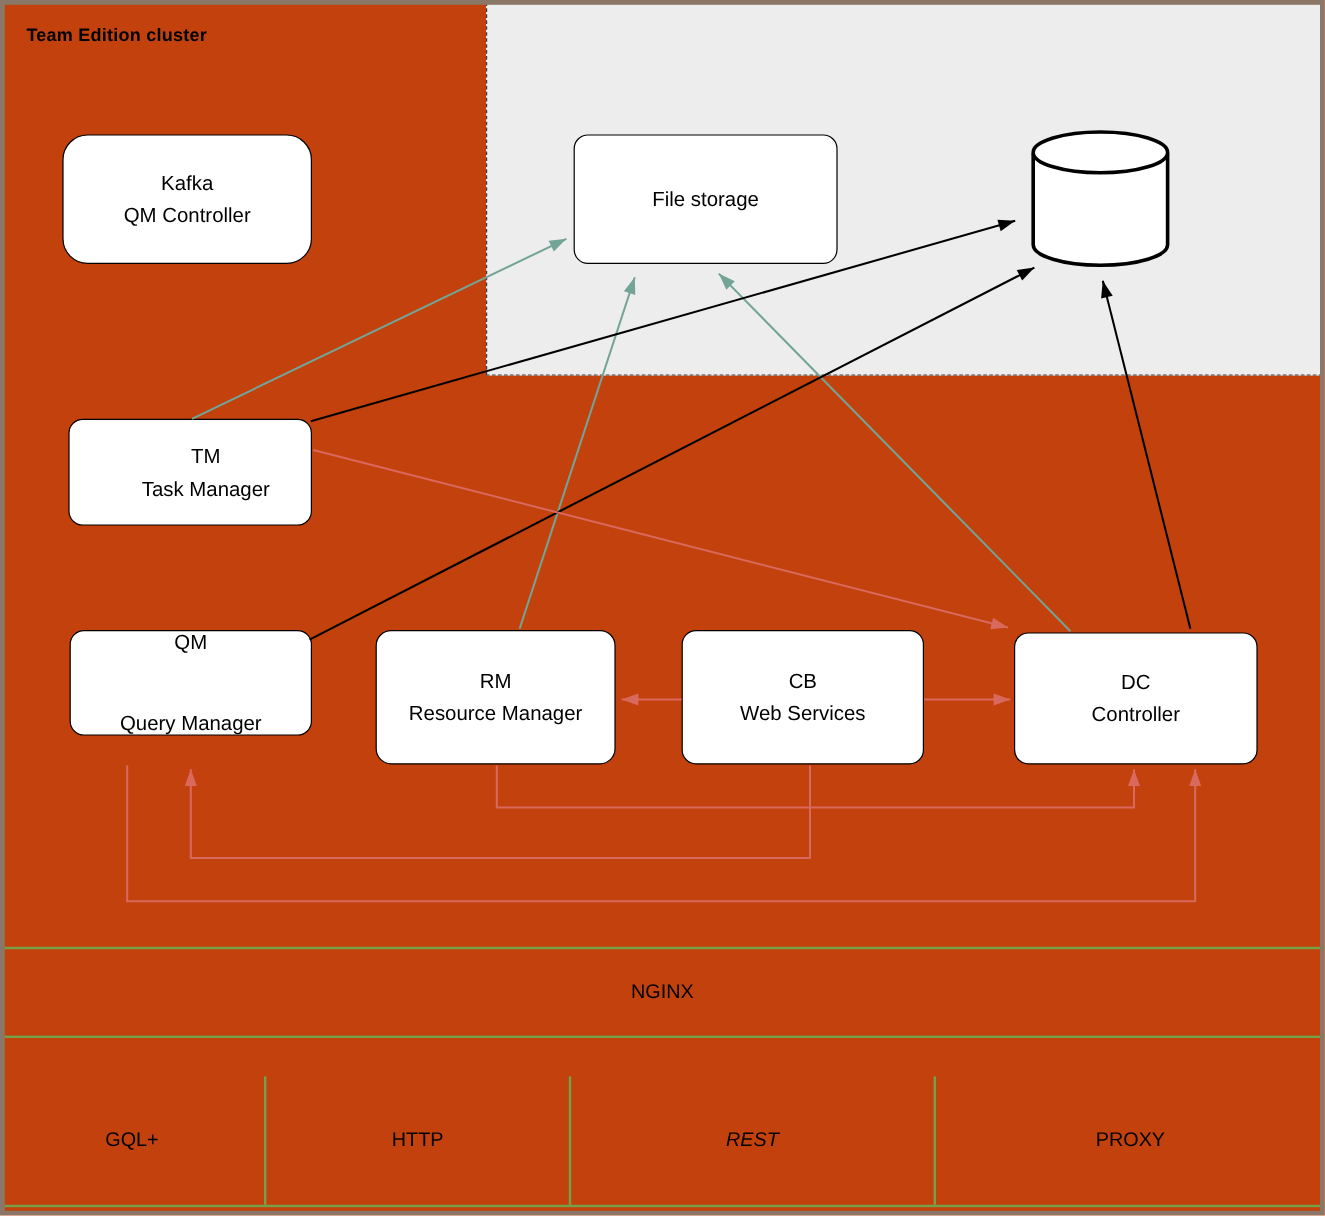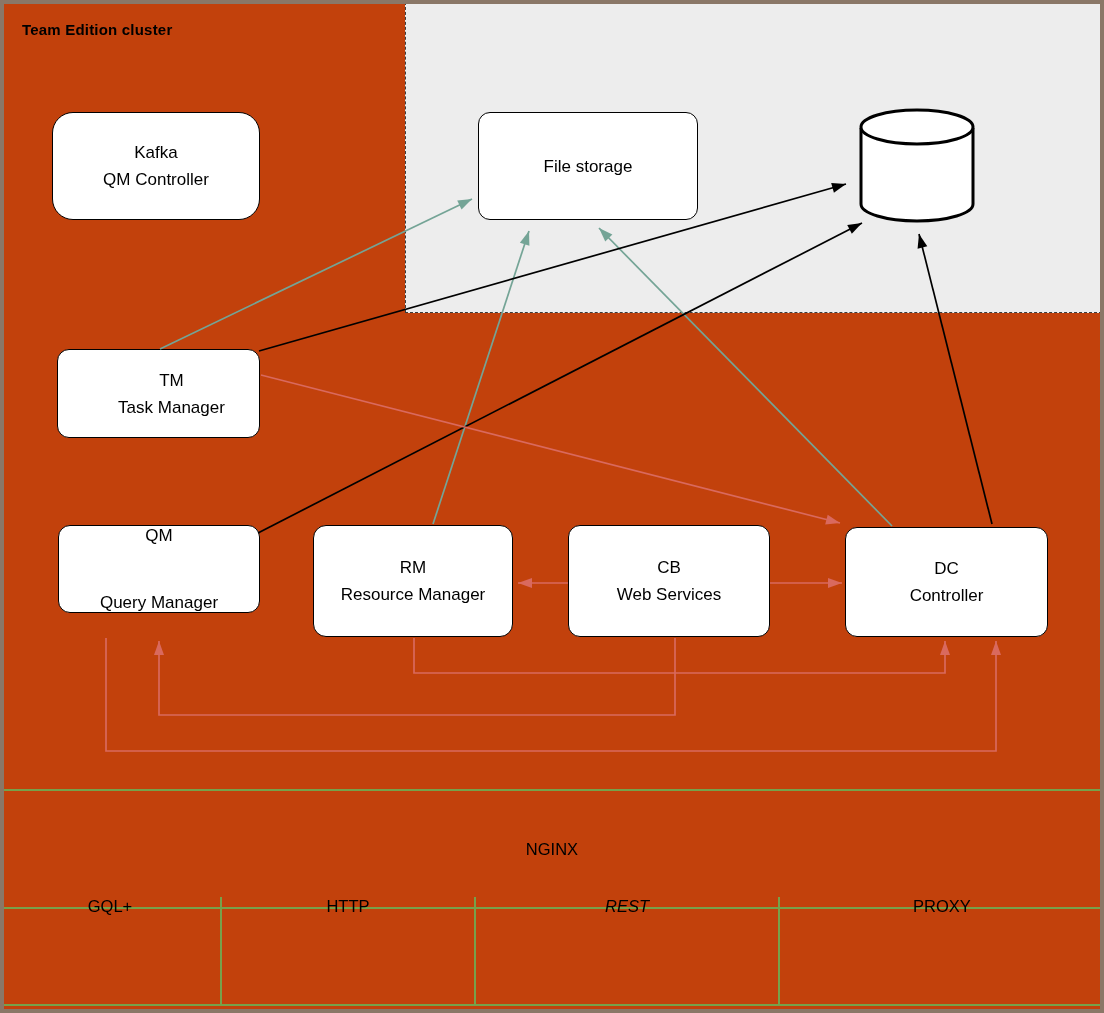--- a/index.html
+++ b/index.html
@@ -36,30 +36,30 @@
     position:absolute;left:861px;top:135px;width:112px;z-index:12;
     font-size:15.5px;line-height:27px;text-align:center;
   }
   .arrow-layer{position:absolute;left:0;top:0;z-index:15;pointer-events:none;}
   .edge{fill:none;stroke-width:1.7px;}
   .edge-teal{stroke:#74a496;}
   .edge-red{stroke:#d9695e;}
   .edge-black{stroke:#000000;}
   .db-shape{fill:#ffffff;stroke:#000;stroke-width:3px;}
   .band-nginx{
-    position:absolute;left:0;top:789px;width:1104px;height:120px;z-index:5;
+    position:absolute;left:0;top:789px;width:1104px;height:76px;z-index:5;
     border-top:2px solid #76a14b;border-bottom:2px solid #76a14b;box-sizing:border-box;
     display:flex;align-items:center;justify-content:center;font-size:16.5px;
   }
   .band-protocols{
     position:absolute;left:0;top:897px;width:1104px;height:109px;z-index:5;
     display:flex;box-sizing:border-box;border-bottom:2px solid #76a14b;
   }
   .proto-cell{
-    display:flex;justify-content:center;
+    display:flex;align-items:center;justify-content:center;
     border-right:2px solid #76a14b;box-sizing:border-box;font-size:16.5px;
   }
   .proto-cell:last-child{border-right:none;}
   .pc-0{width:222px;}.pc-1{width:254px;}.pc-2{width:304px;font-style:italic;}.pc-3{flex:1;}
 </style>
 </head>
 <body>
 
 <div class="canvas">
 

